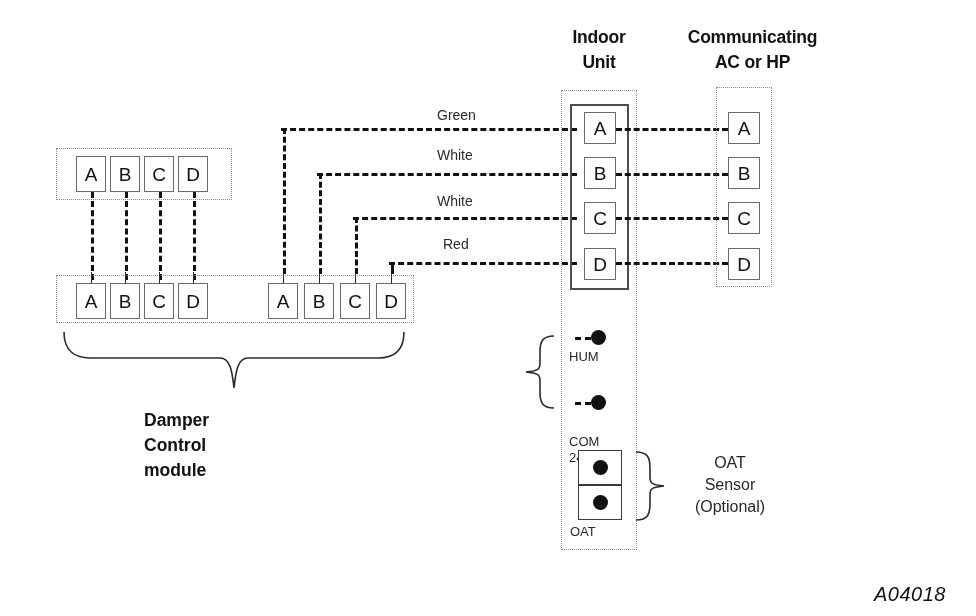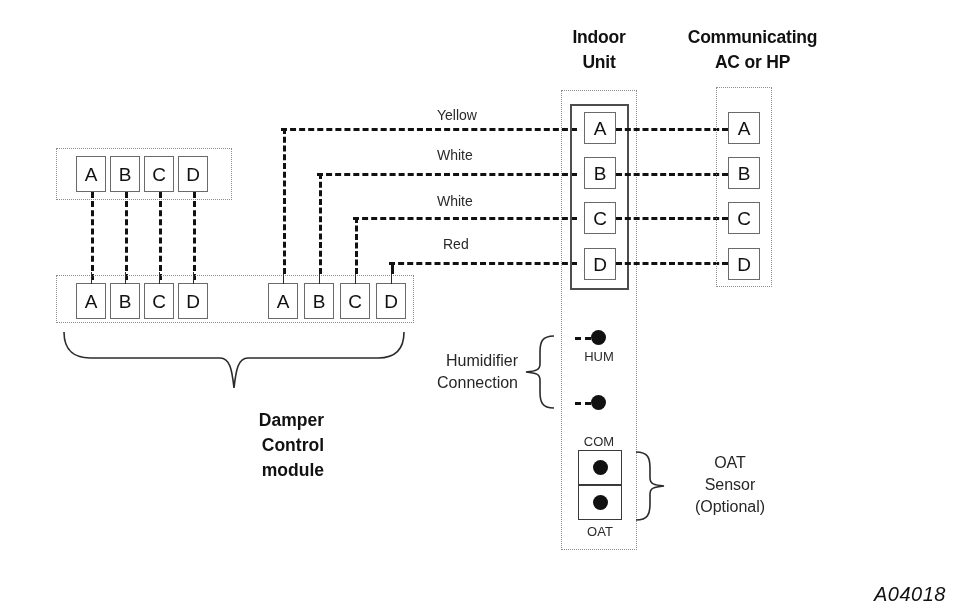--- a/index.html
+++ b/index.html
@@ -87,40 +87,39 @@
   .wire-label {
     position: absolute;
     font-size: 14px;
     color: #2a2a2a;
     white-space: nowrap;
   }
   .pin-label {
     position: absolute;
     font-size: 13px;
     color: #2a2a2a;
-    text-align: center;
     white-space: pre-line;
     line-height: 16px;
   }
   .callout {
     position: absolute;
     font-size: 16px;
     color: #262626;
     line-height: 22px;
     white-space: pre-line;
   }
   .callout.right-align { text-align: right; }
   .callout.center-align { text-align: center; }
   .bold-callout {
     position: absolute;
     font-weight: bold;
     font-size: 17.5px;
     line-height: 25px;
     color: #111111;
-    text-align: right;
+    text-align: left;
     white-space: pre-line;
   }
   .figure-id {
     position: absolute;
     font-size: 20px;
     color: #111111;
     letter-spacing: 0.5px;
   }
   svg.brace {
     position: absolute;
@@ -191,21 +190,21 @@
 
   <div class="wire-v" style="left:319px; top:173px; height:101px;"></div>
   <div class="wire-h" style="left:317px; top:173px; width:260px;"></div>
 
   <div class="wire-v" style="left:355px; top:217px; height:57px;"></div>
   <div class="wire-h" style="left:353px; top:217px; width:224px;"></div>
 
   <div class="wire-v" style="left:391px; top:262px; height:12px;"></div>
   <div class="wire-h" style="left:389px; top:262px; width:188px;"></div>
 
-  <div class="wire-label" style="left:437px; top:107px;">Yellow</div>
+  <div class="wire-label" style="left:437px; top:107px;">Green</div>
   <div class="wire-label" style="left:437px; top:147px;">White</div>
   <div class="wire-label" style="left:437px; top:193px;">White</div>
   <div class="wire-label" style="left:443px; top:236px;">Red</div>
 
   <div class="dotted-box" style="left:561px; top:90px; width:76px; height:460px;"></div>
 
   <div class="solid-box" style="left:570px; top:104px; width:59px; height:186px;"></div>
 
   <div class="terminal" style="left:584px; top:112px; width:32px; height:32px;">A</div>
   <div class="terminal" style="left:584px; top:157px; width:32px; height:32px;">B</div>
@@ -230,22 +229,20 @@
 
   <div class="wire-h" style="left:575px; top:402px; width:16px;"></div>
   <div class="pin-dot" style="position:absolute; left:591px; top:395px;"></div>
   <div class="pin-label" style="left:569px; top:414px; width:60px;margin-top:20px;">COM
 24V</div>
 
   <svg class="brace" style="left:524px; top:334px;" width="32" height="76" viewBox="0 0 32 76">
     <path d="M30,2 C18,2 16,8 16,18 L16,30 C16,36 12,37 2,38 C12,39 16,40 16,46 L16,58 C16,68 18,74 30,74"></path>
   </svg>
 
-  <div class="callout right-align" style="left:400px; top:350px; width:118px;">Humidifier
-Connection</div>
 
   <div class="terminal dot-terminal" style="left:578px; top:450px; width:44px; height:35px;">
     <span class="pin-dot"></span>
   </div>
   <div class="terminal dot-terminal" style="left:578px; top:485px; width:44px; height:35px;">
     <span class="pin-dot"></span>
   </div>
   <div class="pin-label" style="left:570px; top:524px; width:60px;">OAT</div>
 
   <svg class="brace" style="left:634px; top:450px;" width="32" height="72" viewBox="0 0 32 72">

